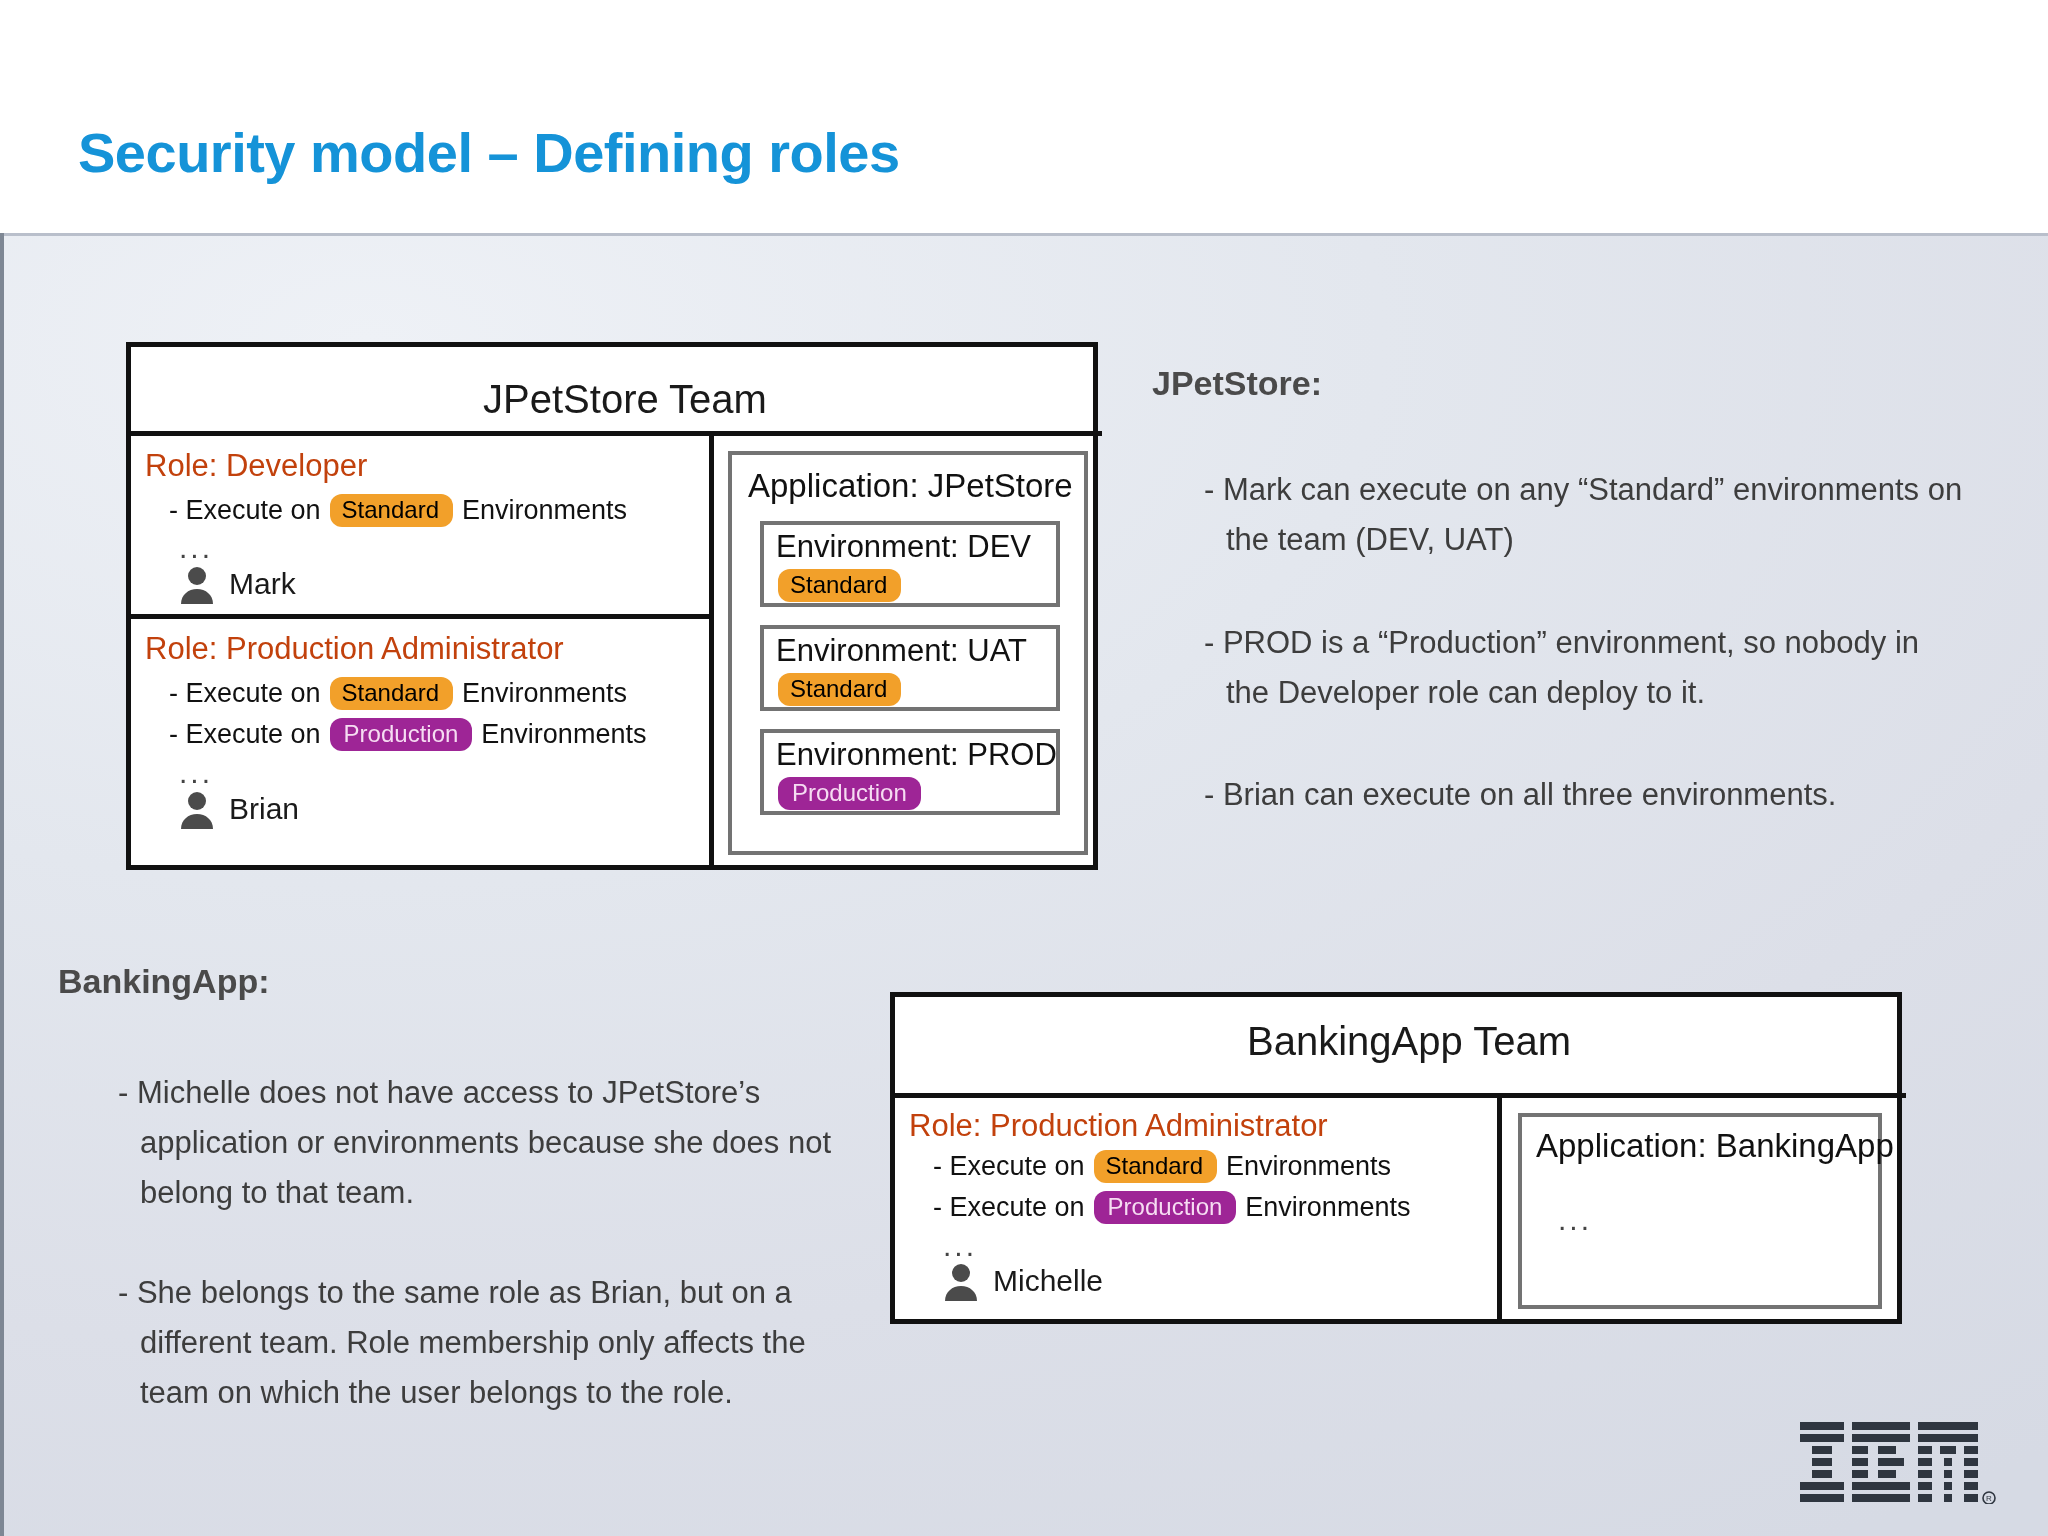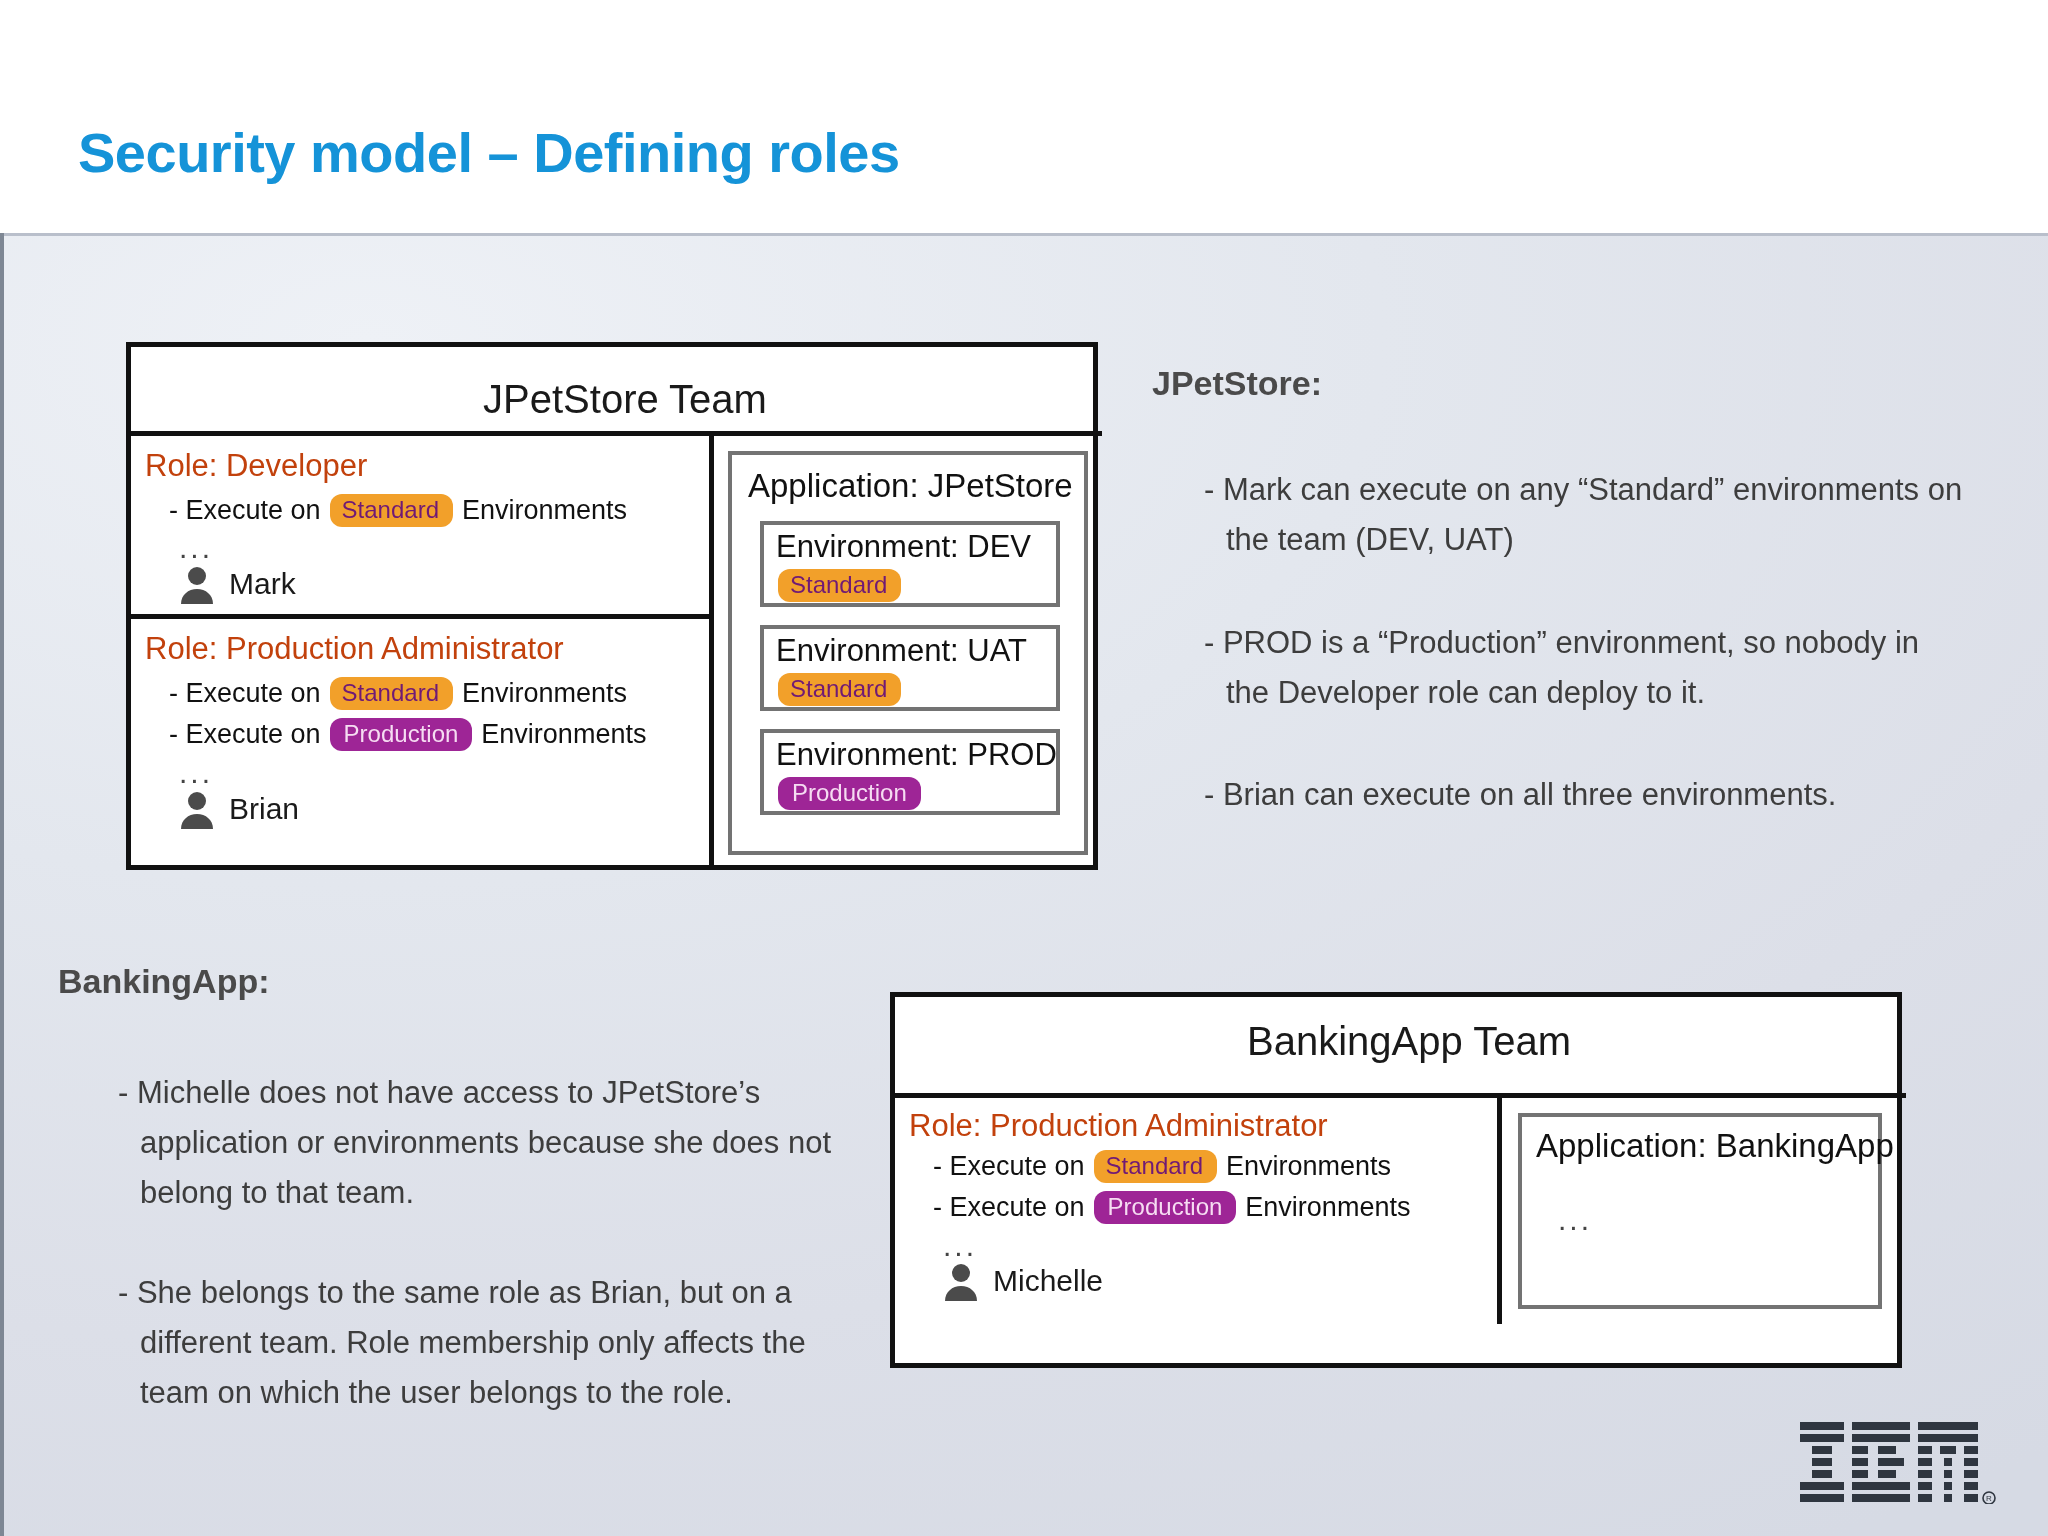--- a/index.html
+++ b/index.html
@@ -106,21 +106,21 @@
   .badge {
     display: inline-block;
     border-radius: 12px;
     padding: 3px 14px 5px 14px;
     font-family: "Liberation Sans", sans-serif;
     font-size: 24px;
     line-height: 1.05;
     color: #fdf3dd;
     white-space: nowrap;
   }
-  .badge.standard { background: #F2A02A; color: #701a75; padding-left: 12px; }
+  .badge.standard { background: #F2A02A; color: #000000; padding-left: 12px; }
   .badge.production { background: #9E2596; color: #f6dcf2; }
 
   .ellipsis {
     position: absolute;
     font-family: "Liberation Sans", sans-serif;
     font-size: 30px;
     letter-spacing: 3px;
     color: #444444;
   }
 
@@ -283,21 +283,21 @@
     <div class="note-heading" style="left:58px; top:962px;">BankingApp:</div>
 
     <div class="note-item" style="left:118px; top:1068px; width:720px;">
       <span class="nbody">- Michelle does not have access to JPetStore’s application or environments because she does not belong to that team.</span>
     </div>
     <div class="note-item" style="left:118px; top:1268px; width:740px;">
       <span class="nbody">- She belongs to the same role as Brian, but on a different team. Role membership only affects the team on which the user belongs to the role.</span>
     </div>
   </div>
 
-  <div class="dbox" style="left:890px; top:992px; width:1012px; height:376px;">
+  <div class="dbox" style="left:890px; top:992px; width:1012px; height:332px;">
 
     <div class="team-title" style="top:22px;">BankingApp Team</div>
     <div style="position:absolute; left:-1px; top:96px; width:1012px; height:5px; background:#111;"></div>
 
     <div style="position:absolute; left:0; top:101px; width:602px; height:226px;">
       <div class="role-title" style="left:14px; top:10px;">Role:  Production Administrator</div>
       <div class="bullet-line" style="left:38px; top:52px;">
         <span class="dash">- Execute on</span>
         <span class="badge standard">Standard</span>
         <span class="tail">Environments</span>

